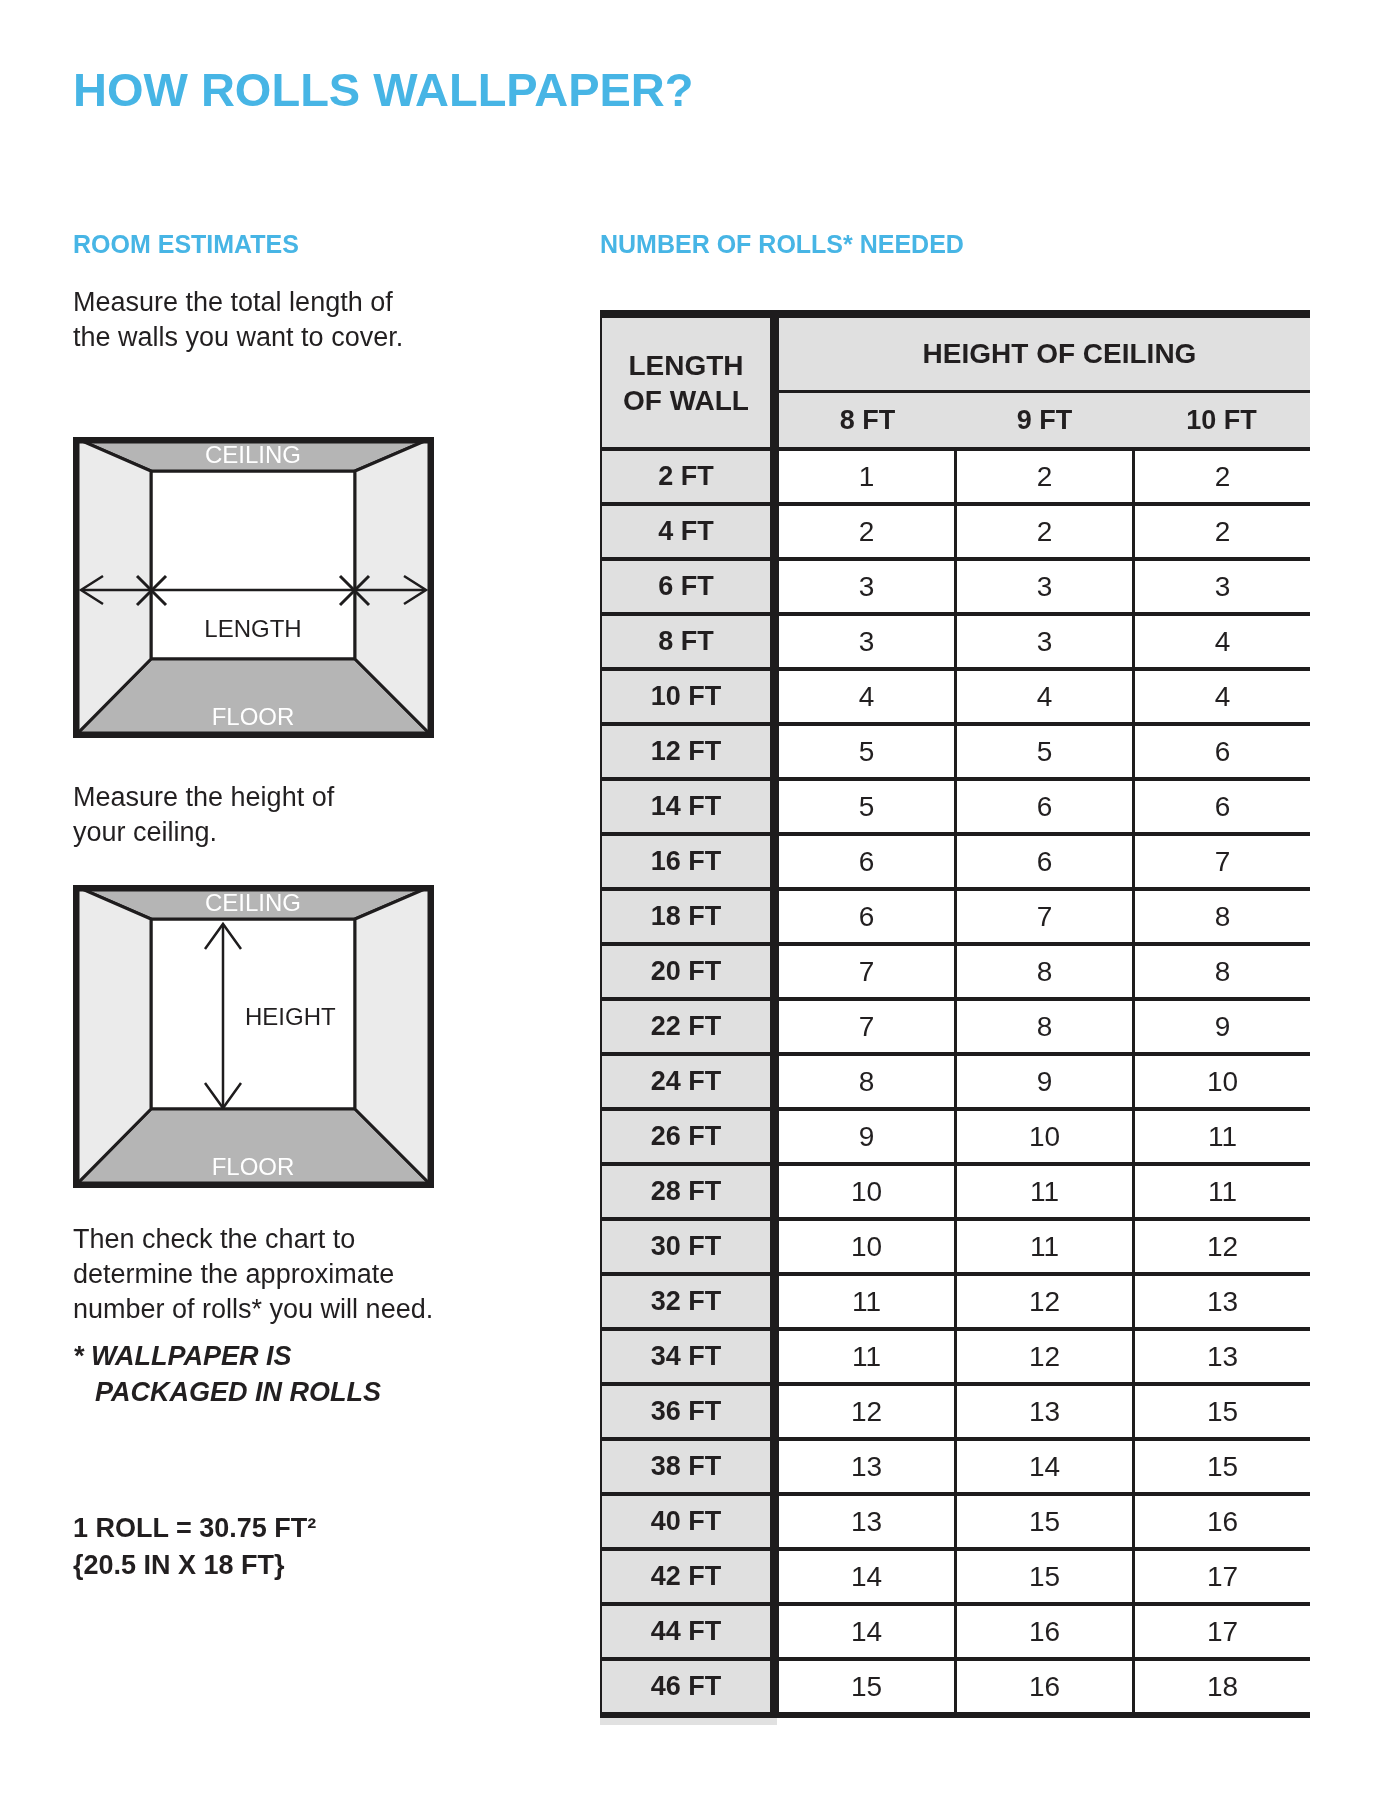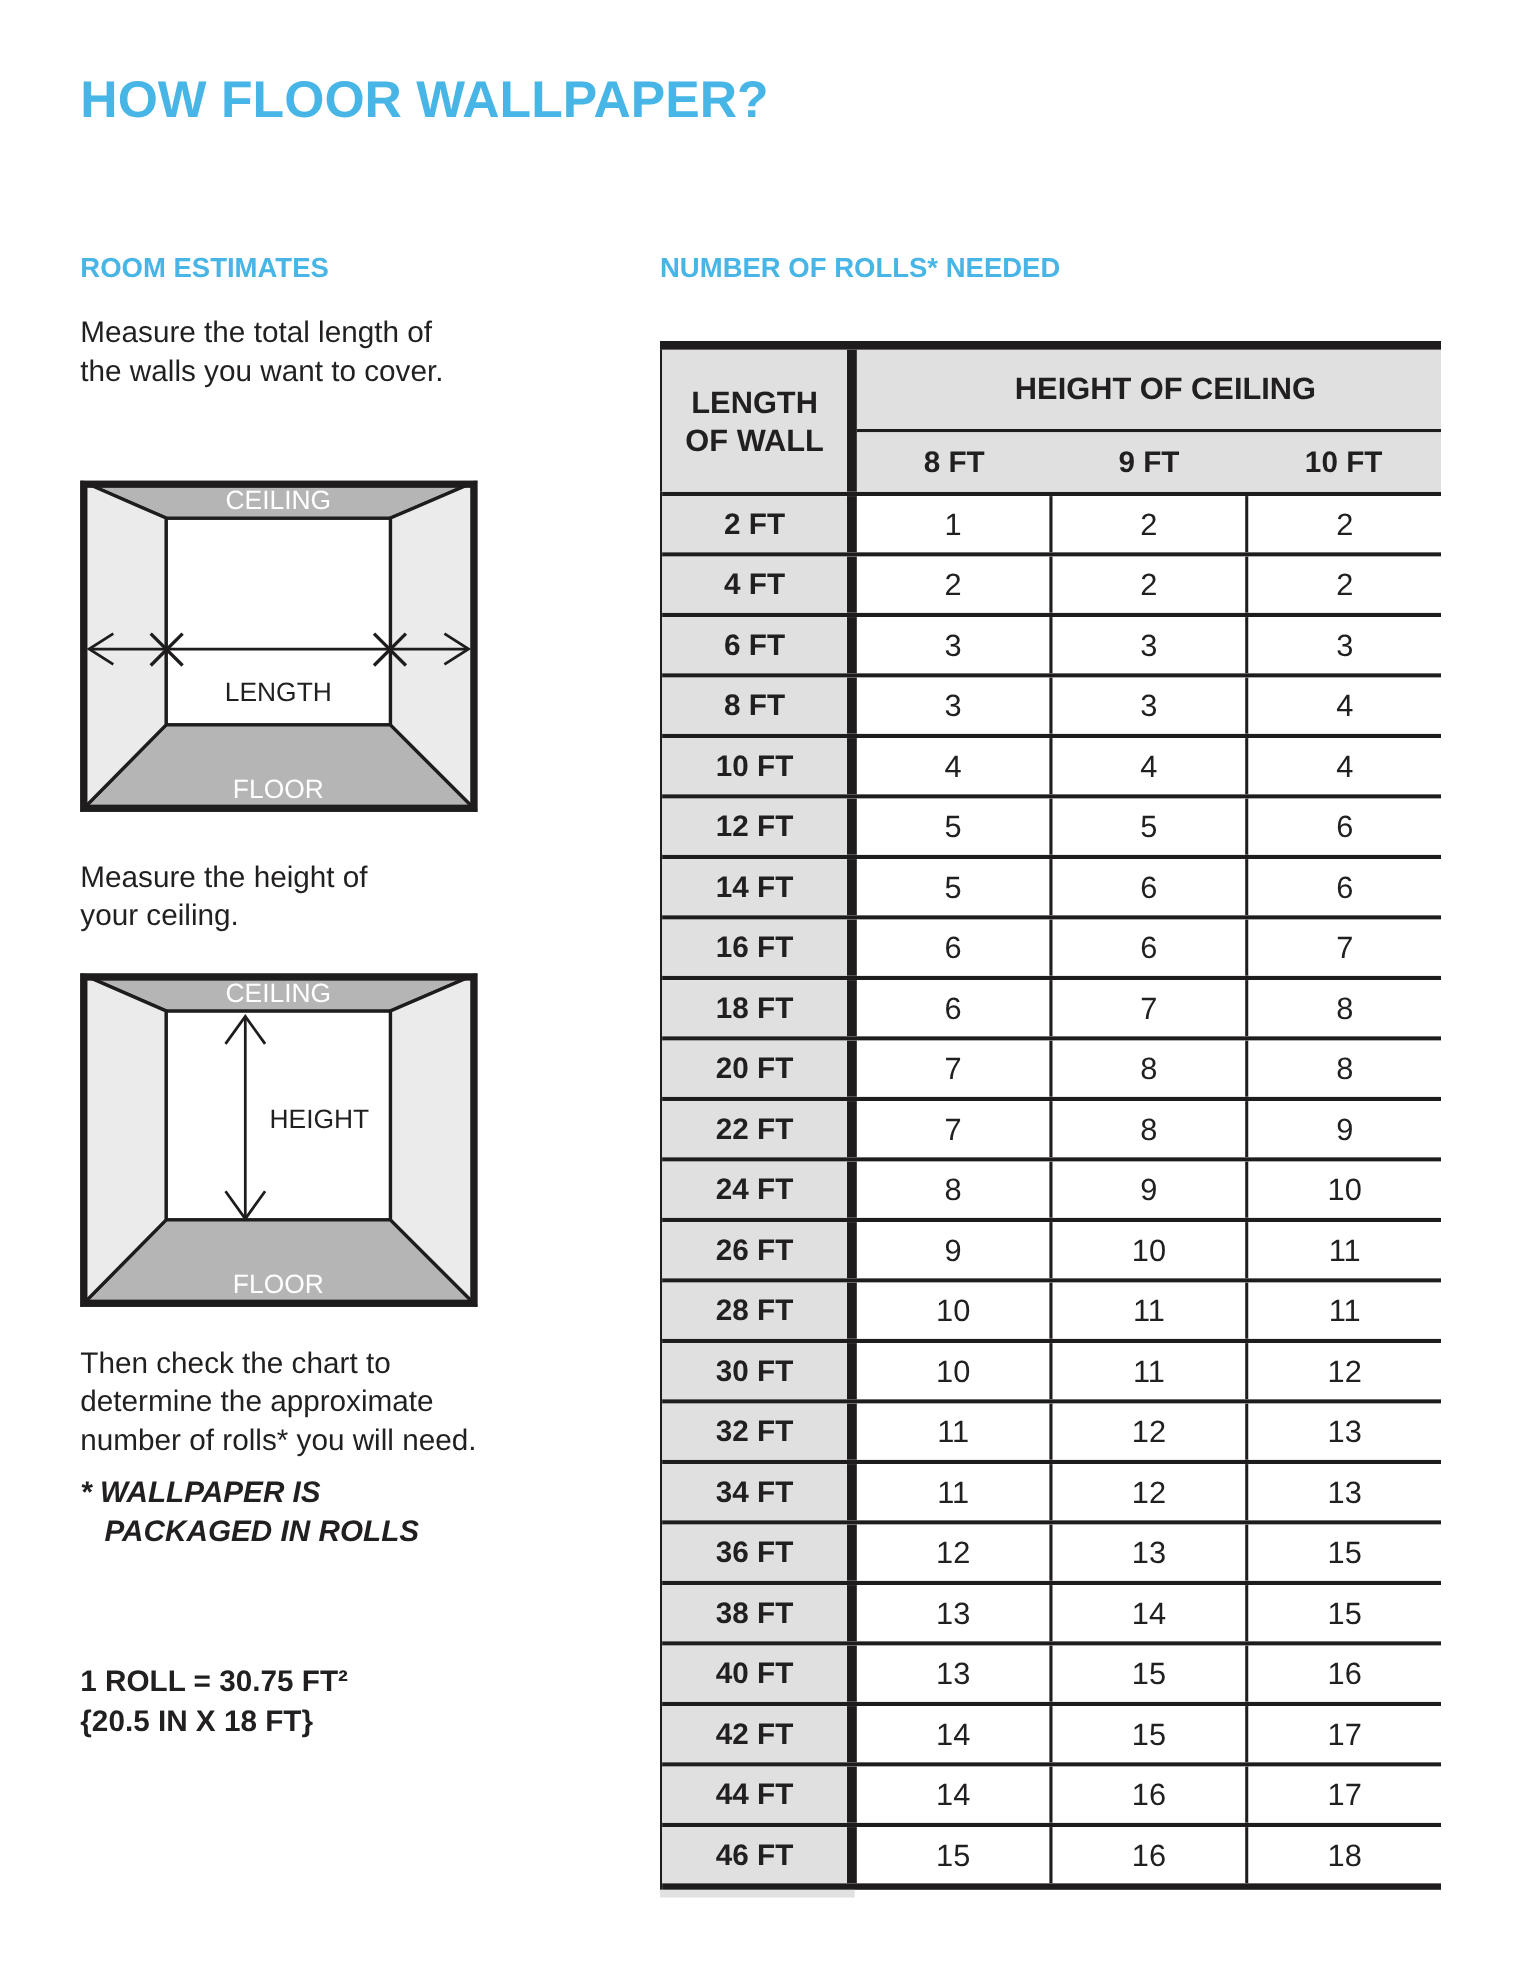--- a/index.html
+++ b/index.html
@@ -69,21 +69,21 @@
     font-size:28px;font-weight:normal;
   }
   .vline{border-right:3px solid var(--line);}
   .tbl-strip{width:177px;height:7px;background:#dadada;opacity:.8;}
 
   svg text{font-family:"Liberation Sans","DejaVu Sans",sans-serif;}
 </style>
 </head>
 <body>
 
-<div class="abs page-title">HOW FLOOR WALLPAPER?</div>
+<div class="abs page-title">HOW ROLLS WALLPAPER?</div>
 
 <div class="abs sec-heading room-estimates">ROOM ESTIMATES</div>
 <div class="abs body-text step1">Measure the total length of
 the walls you want to cover.</div>
 
 <svg class="abs diagram1" width="361" height="301" viewBox="0 0 361 301">
   <rect x="78" y="34" width="204" height="188" fill="#ffffff" stroke="var(--line)" stroke-width="3"></rect>
   <polygon points="0,0 361,0 282,34 78,34" fill="var(--diagram_gray)" stroke="var(--line)" stroke-width="3"></polygon>
   <polygon points="0,301 78,222 282,222 361,301" fill="var(--diagram_gray)" stroke="var(--line)" stroke-width="3"></polygon>
   <polygon points="0,0 78,34 78,222 0,301" fill="var(--wall_light)" stroke="var(--line)" stroke-width="3"></polygon>

